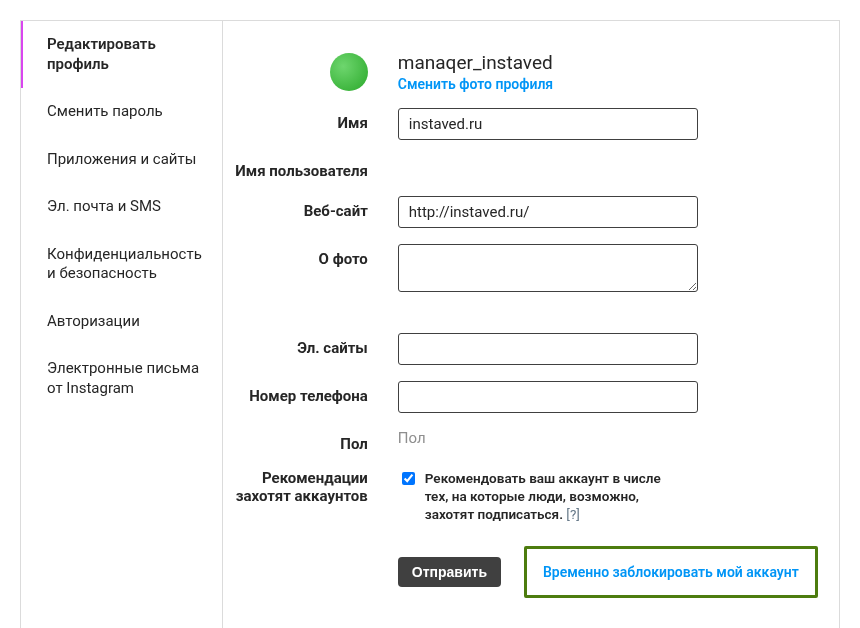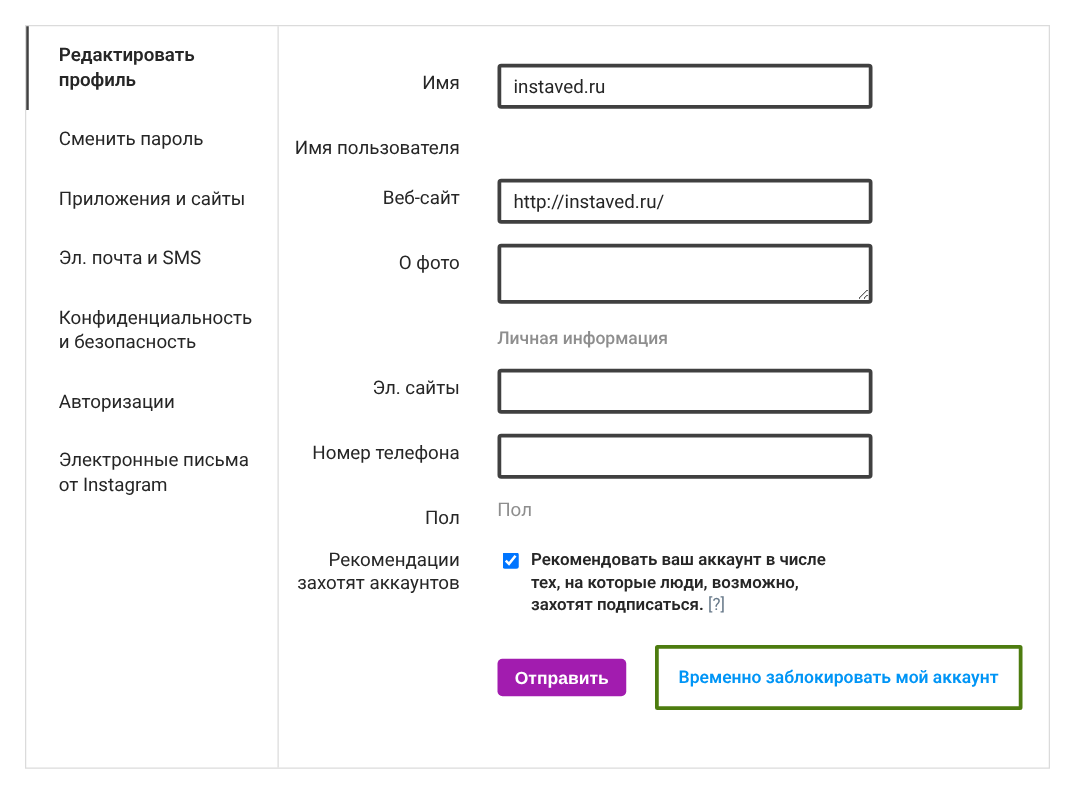--- a/index.html
+++ b/index.html
@@ -22,39 +22,39 @@
     border-right: 1px solid #dbdbdb;
   }
   .sidebar-item {
     padding: 14px 20px 14px 26px;
     font-size: 15px;
     line-height: 1.3;
     cursor: pointer;
     color: #262626;
   }
   .sidebar-item.active {
-    border-left: 2px solid #404040;
+    border-left: 2px solid #d946ef;
     font-weight: 600;
     padding-left: 24px;
   }
   .main {
     flex: 1;
     padding: 30px 50px 30px 0;
   }
   .row {
     display: flex;
     align-items: flex-start;
     margin-bottom: 16px;
   }
   .label-col {
     width: 175px;
     text-align: right;
     padding-right: 30px;
     padding-top: 6px;
-    font-weight: 400;
+    font-weight: 700;
     font-size: 15px;
     color: #262626;
     line-height: 1.2;
   }
   .input-col {
     flex: 1;
   }
   .avatar {
     width: 38px;
     height: 38px;
@@ -73,21 +73,21 @@
     margin-bottom: 2px;
   }
   .change-photo {
     color: #0095f6;
     font-weight: 600;
     font-size: 14px;
     cursor: pointer;
   }
   input[type=text], textarea {
     width: 300px;
-    border: 3px solid #404040;
+    border: 1px solid #404040;
     border-radius: 3px;
     padding: 6px 10px;
     font-size: 15px;
     color: #262626;
     font-family: inherit;
     background:#fff;
   }
   textarea {
     height: 48px;
     resize: vertical;
@@ -114,21 +114,21 @@
     font-weight: 600;
     color: #262626;
     line-height: 1.35;
     max-width: 250px;
   }
   .help-link {
     color: #687a8a;
     font-weight: 400;
   }
   .submit-btn {
-    background: #a21caf;
+    background: #404040;
     color: #fff;
     border: none;
     border-radius: 4px;
     padding: 7px 14px;
     font-weight: 600;
     font-size: 14px;
     cursor: default;
   }
   .disable-link {
     color: #0095f6;
@@ -160,20 +160,29 @@
     <div class="sidebar-item">Сменить пароль</div>
     <div class="sidebar-item">Приложения и сайты</div>
     <div class="sidebar-item">Эл. почта и SMS</div>
     <div class="sidebar-item">Конфиденциальность и безопасность</div>
     <div class="sidebar-item">Авторизации</div>
     <div class="sidebar-item">Электронные письма от Instagram</div>
   </div>
 
   <div class="main">
 
+    <div class="row avatar-row">
+      <div class="label-col">
+        <div class="avatar"></div>
+      </div>
+      <div class="input-col">
+        <div class="username">manaqer_instaved</div>
+        <div class="change-photo">Сменить фото профиля</div>
+      </div>
+    </div>
 
     <div class="row">
       <div class="label-col">Имя</div>
       <div class="input-col">
         <input type="text" value="instaved.ru" style="">
       </div>
     </div>
 
     <div class="row">
       <div class="label-col">Имя пользователя</div>
@@ -188,23 +197,20 @@
 
     <div class="row">
       <div class="label-col">О фото</div>
       <div class="input-col">
         <textarea style=""></textarea>
       </div>
     </div>
 
     <div class="row">
       <div class="label-col"></div>
-      <div class="input-col">
-        <span class="section-title">Личная информация</span>
-      </div>
     </div>
 
     <div class="row">
       <div class="label-col">Эл. сайты</div>
       <div class="input-col">
         <input type="text" value="" style="">
       </div>
     </div>
 
     <div class="row">

